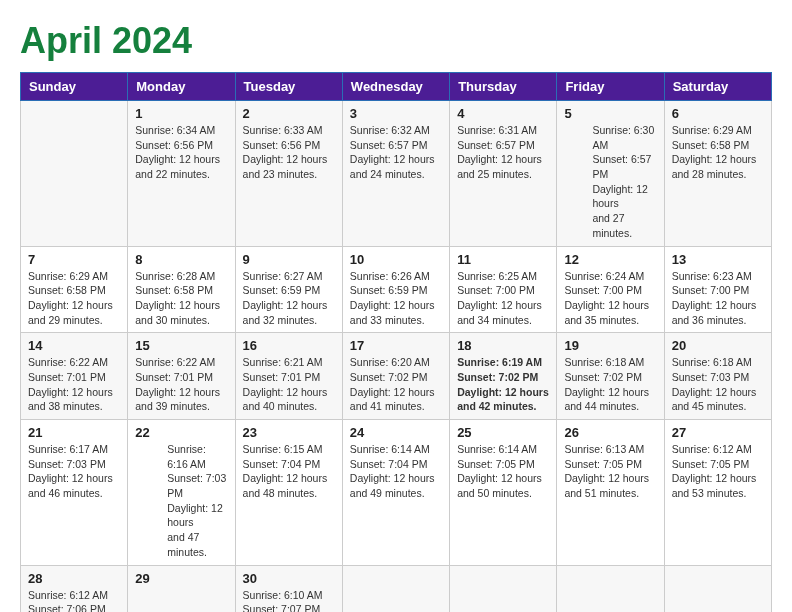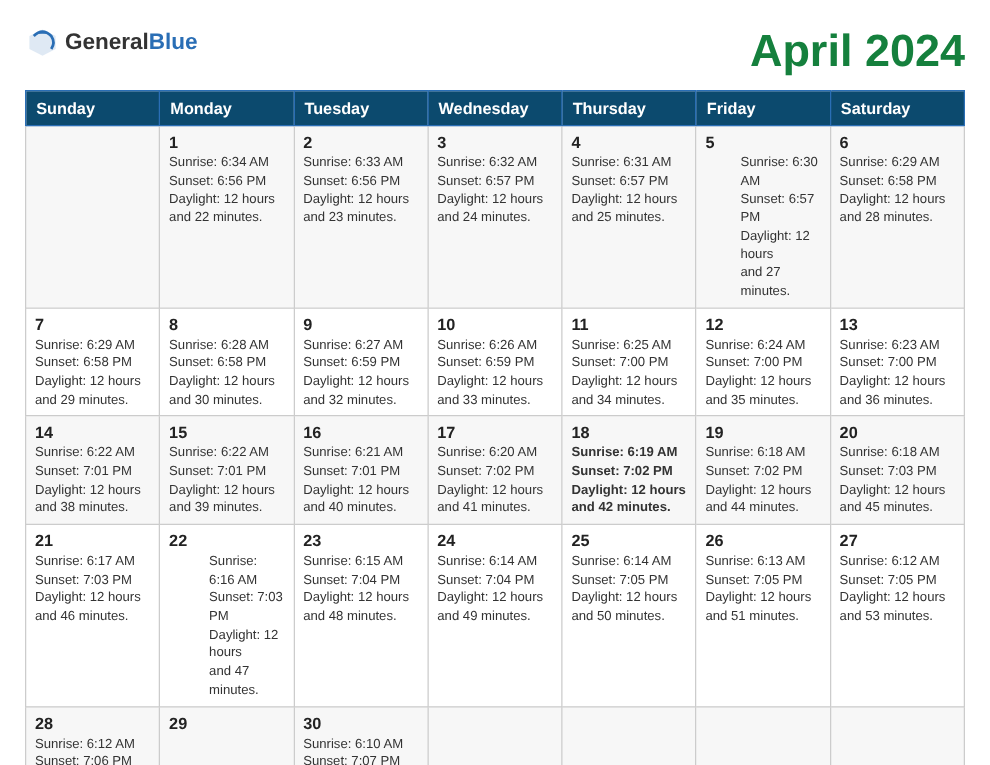--- a/index.html
+++ b/index.html
@@ -43,21 +43,21 @@
     .location-title {
       font-size: 16px;
       color: #444;
     }
     table {
       width: 100%;
       border-collapse: collapse;
       font-size: 11px;
     }
     thead tr th {
-      background-color: #0c4a6e;
+      background-color: #4c1d95;
       color: #fff;
       text-align: left;
       padding: 6px 8px;
       font-size: 13px;
       font-weight: bold;
       border: 1px solid #2a6eb5;
     }
     tbody tr td {
       border: 1px solid #ccc;
       vertical-align: top;
@@ -84,33 +84,20 @@
       line-height: 1.4;
     }
     .empty-cell {
       background-color: inherit;
     }
   </style>
 </head>
 <body>
 
 <div class="header-area">
-  <div class="logo">
-    <svg class="logo-icon" viewBox="0 0 32 32" xmlns="http://www.w3.org/2000/svg">
-      <polygon points="16,4 28,10 28,22 16,28 4,22 4,10" fill="#2a6eb5" opacity="0.15"></polygon>
-      <path d="M8,10 Q16,2 24,10 Q28,16 24,22" fill="none" stroke="#2a6eb5" stroke-width="2.5"></path>
-      <path d="M12,8 Q16,4 22,8" fill="#2a6eb5"></path>
-    </svg>
-    <div>
-      <div style="display:flex; align-items:baseline; gap:0;">
-        <span class="logo-text logo-general">General</span>
-        <span class="logo-text logo-blue">Blue</span>
-      </div>
-    </div>
-  </div>
   <div class="title-area">
     <div class="month-title">April 2024</div>
   </div>
 </div>
 
 <table>
   <thead>
     <tr>
     <th>Sunday</th>
         <th>Monday</th>

